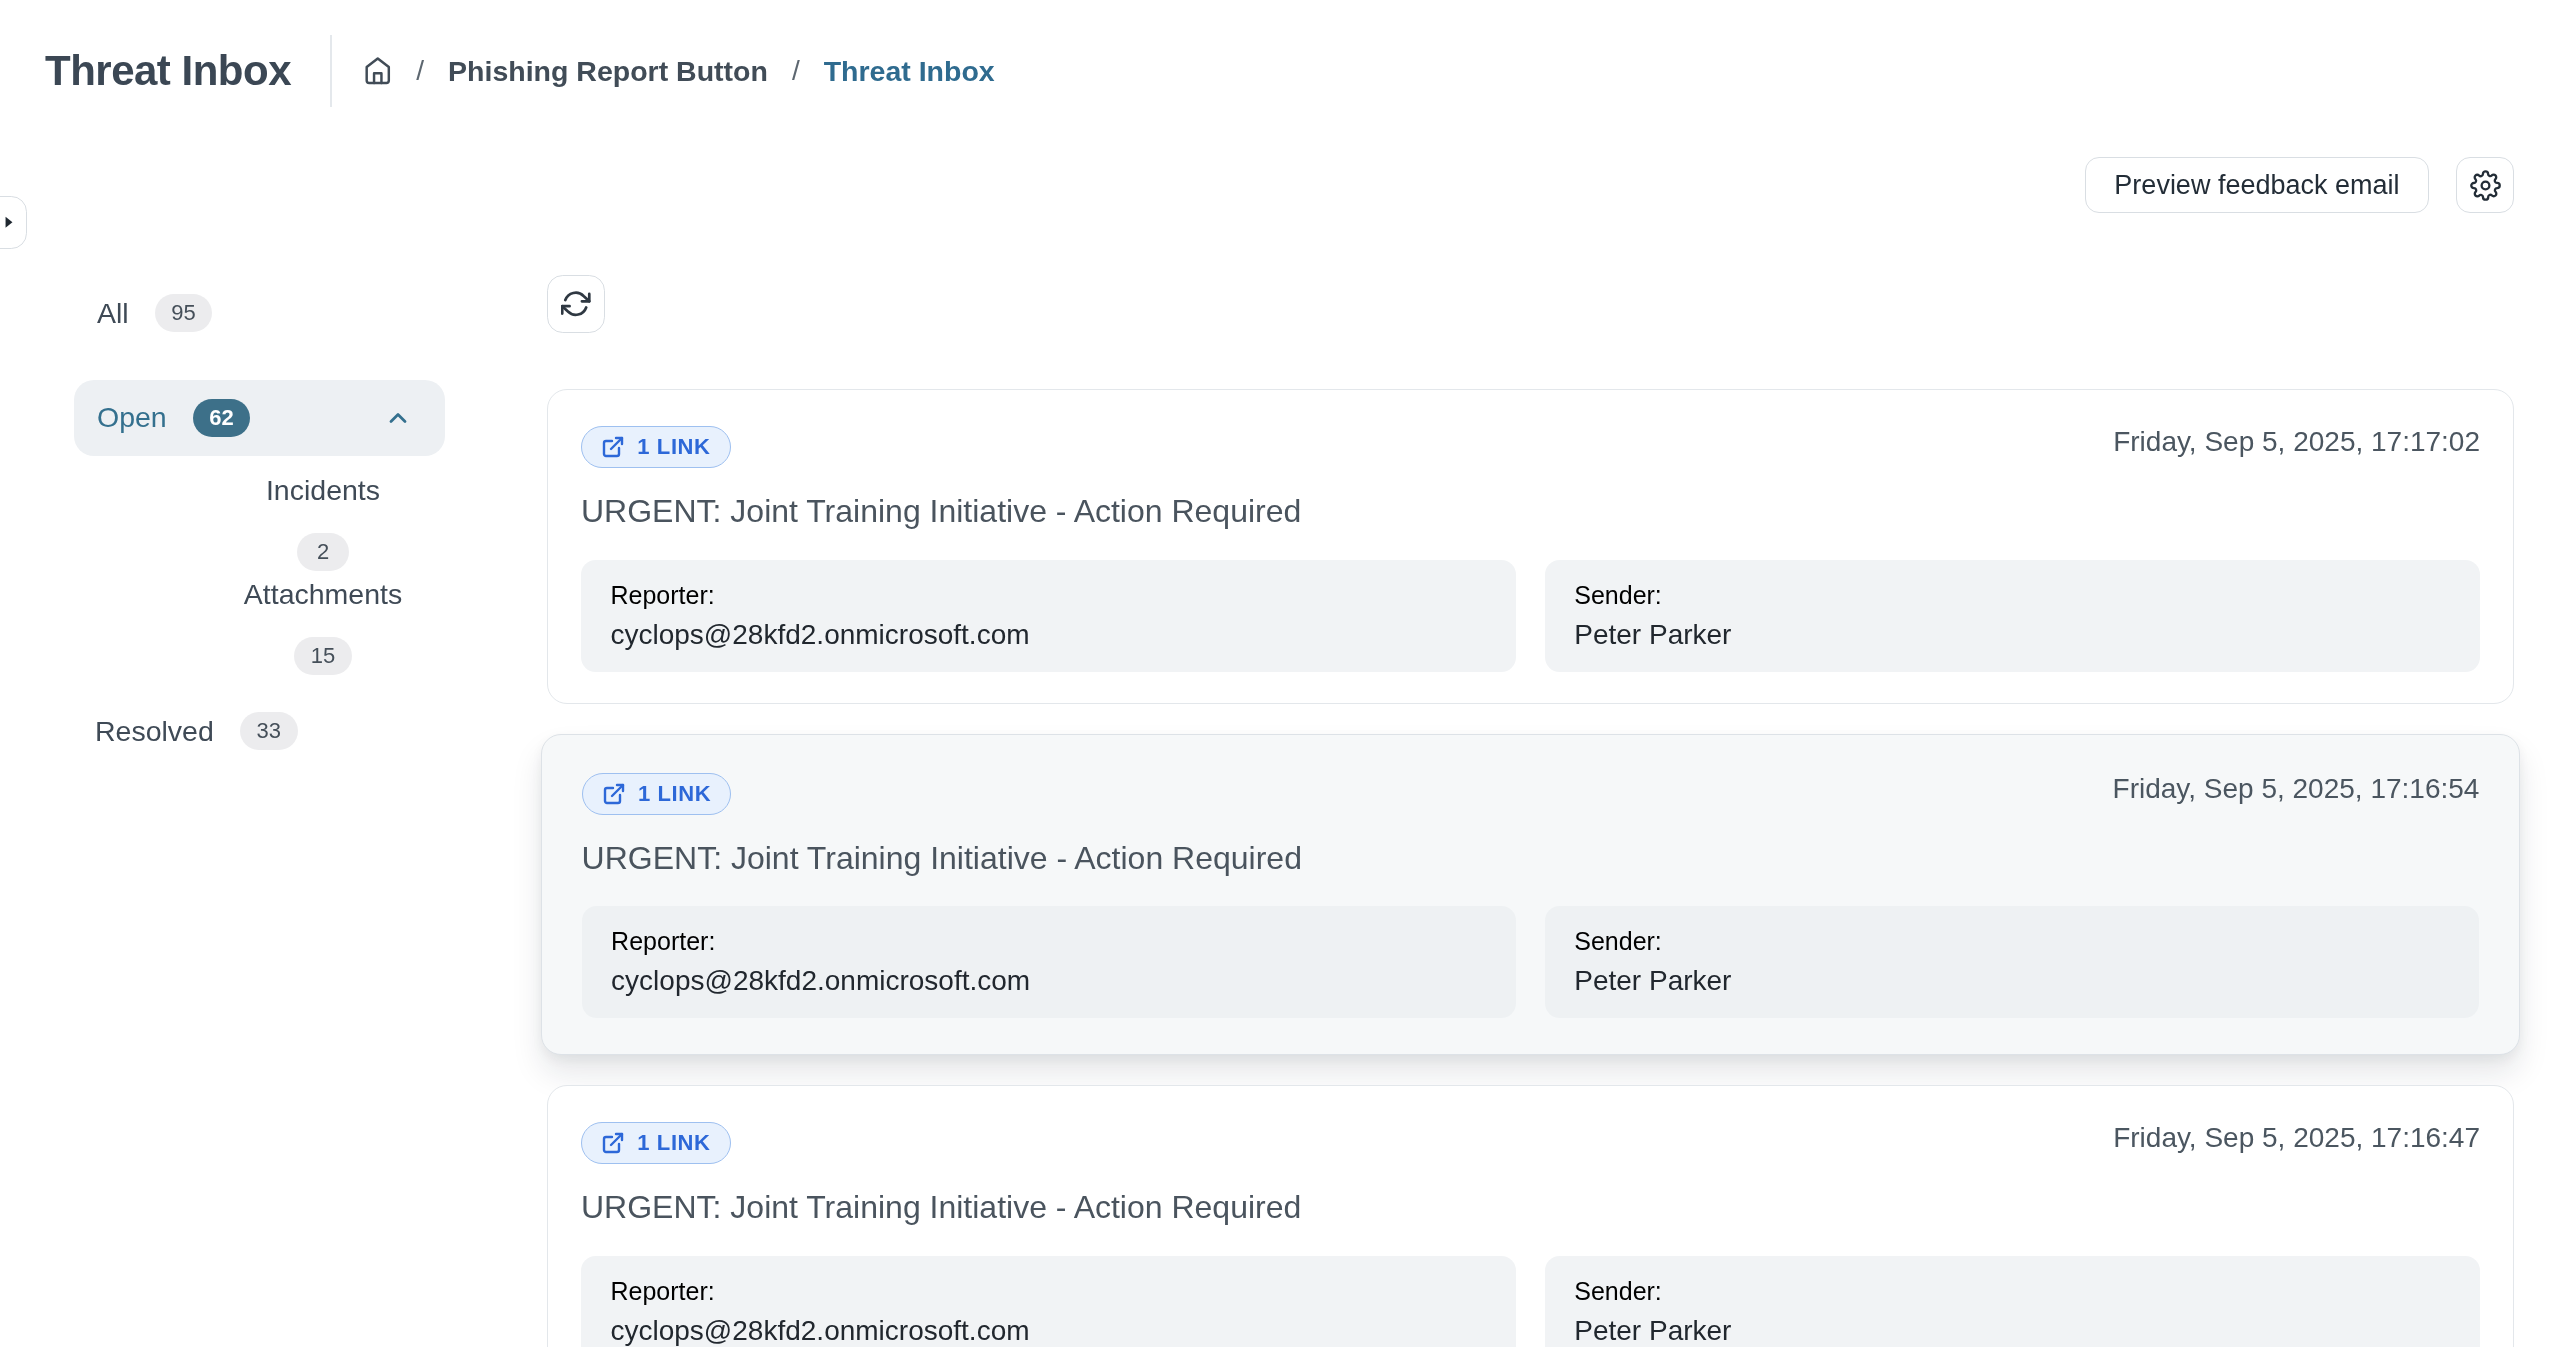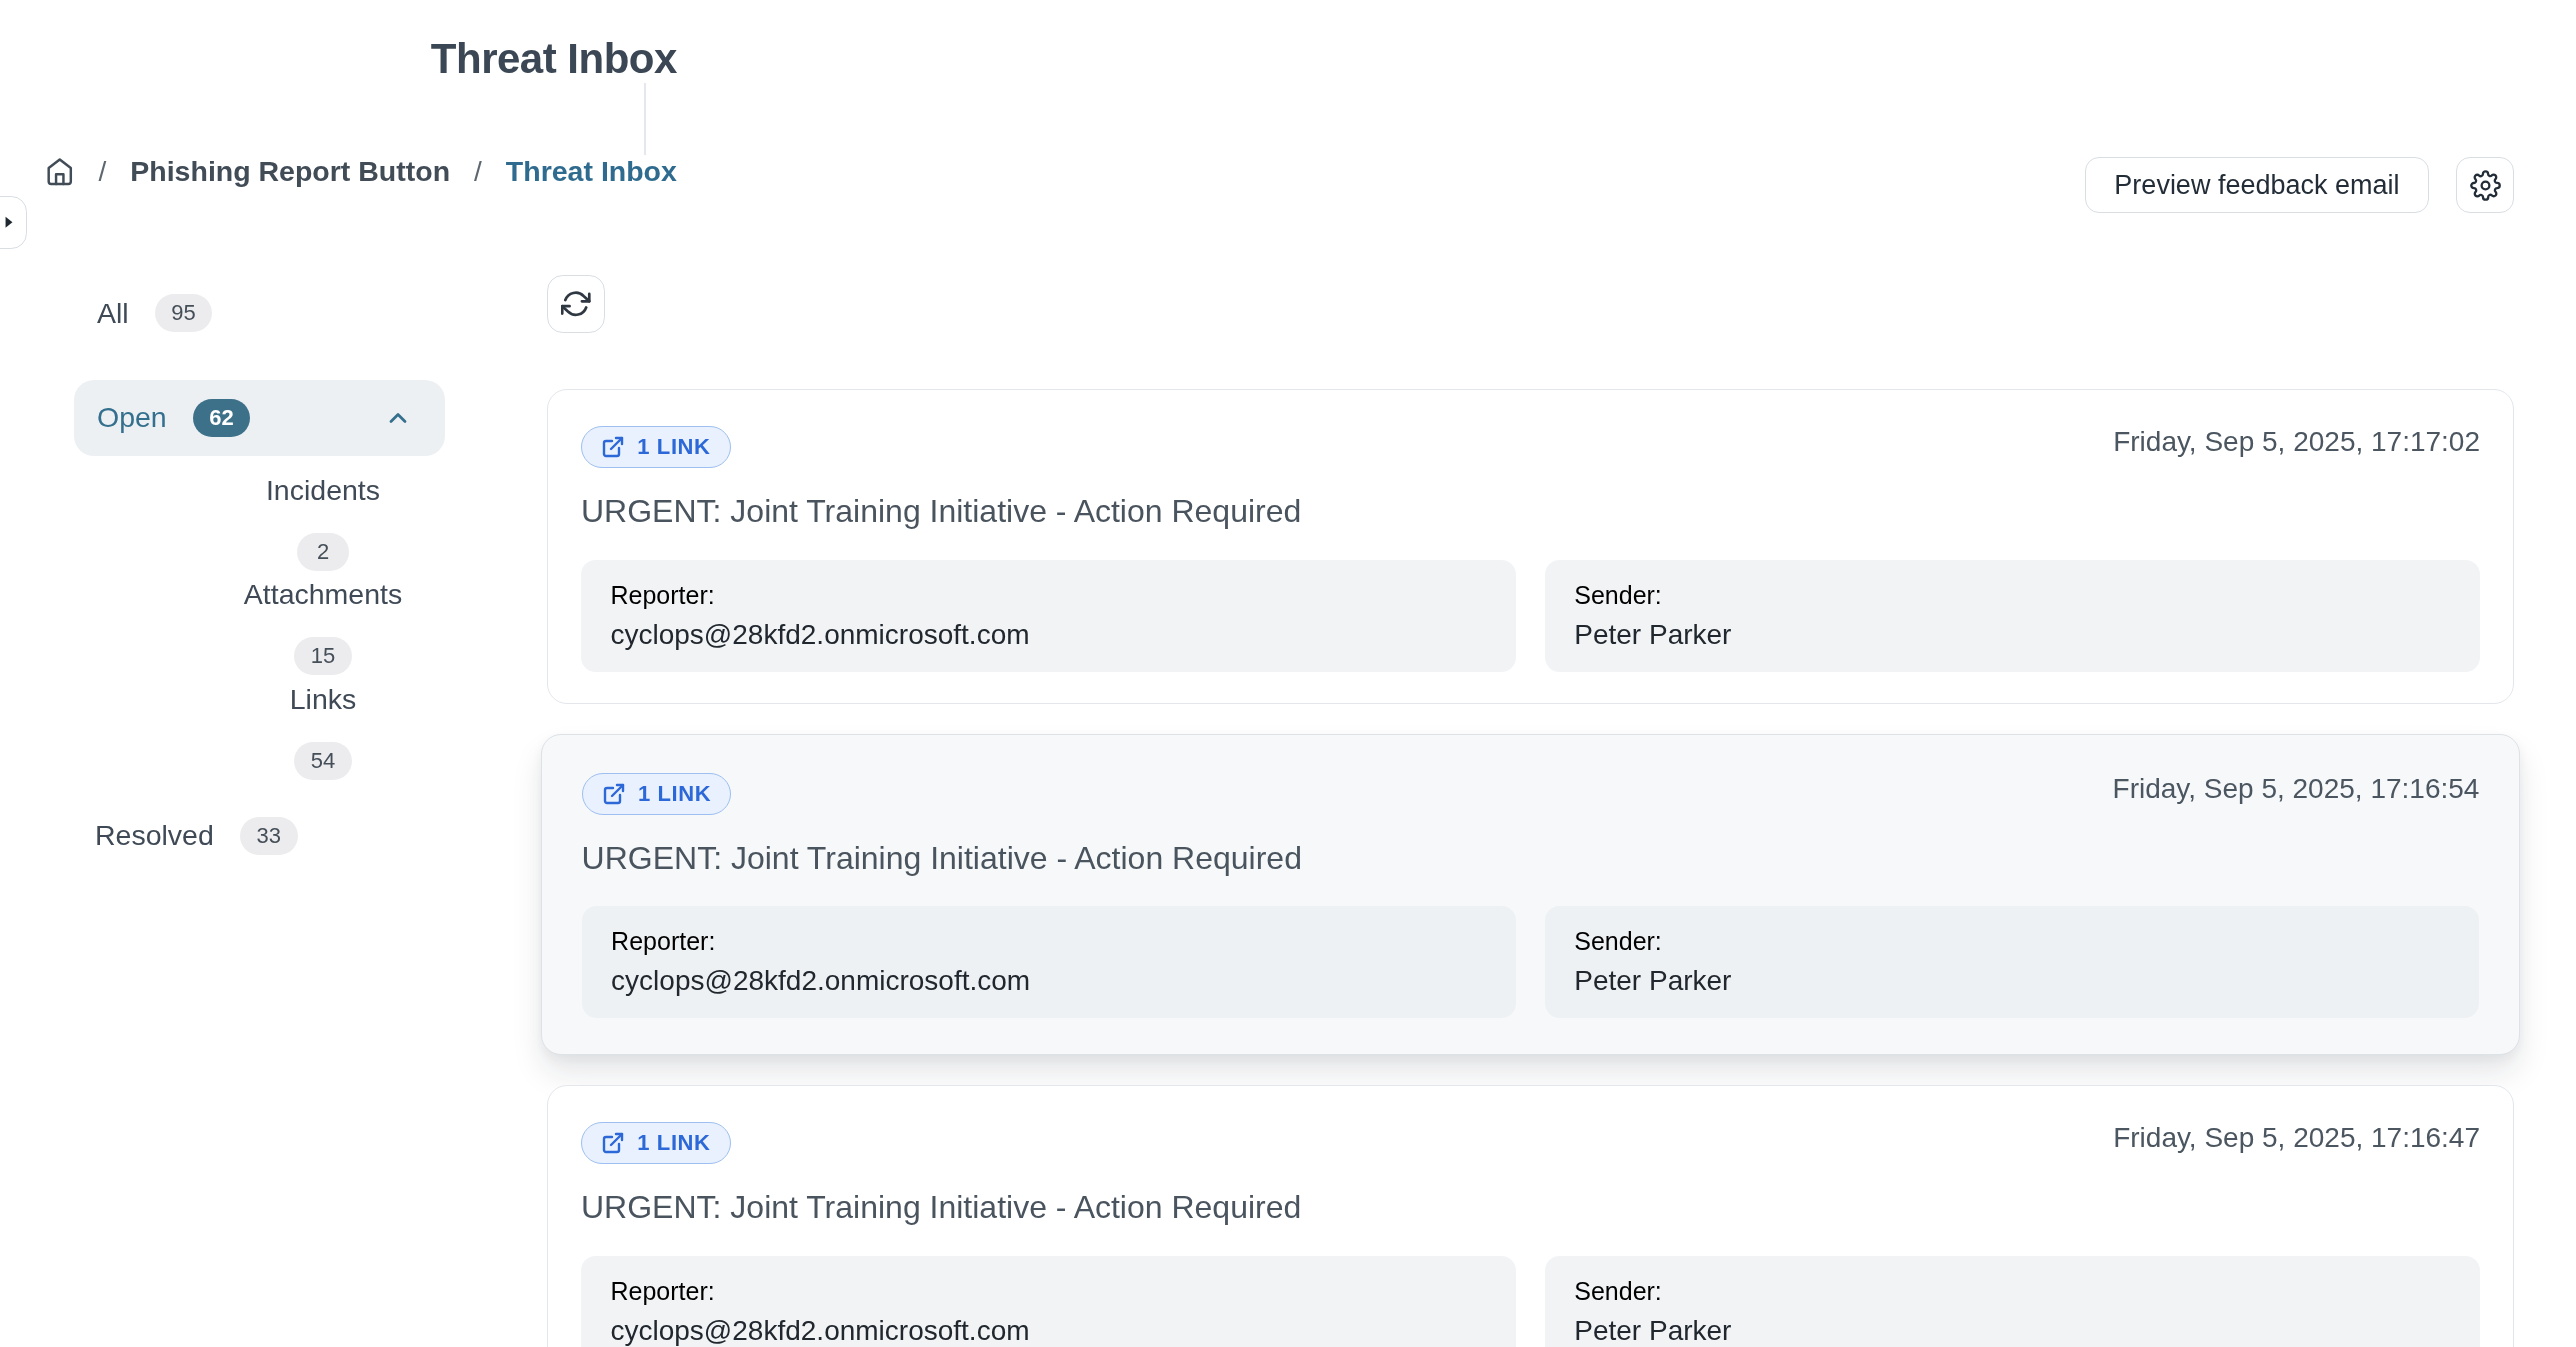--- a/index.html
+++ b/index.html
@@ -10,22 +10,21 @@
     font-family: "Liberation Sans", sans-serif;
     color: #3b4754;
     overflow: hidden;
   }
 
   
   .header-row {
     position: absolute;
     top: 35px; left: 45px;
     display: flex;
-    align-items: flex-end;
-    flex-direction: column;
+    align-items: center;
   }
   .page-title {
     font-size: 42px;
     font-weight: 700;
     color: #3b4754;
     letter-spacing: -0.5px;
   }
   .header-divider {
     width: 1.8px; height: 72px;
     background: #e4e8ec;
@@ -293,26 +292,20 @@
     </div>
   </div>
 
   <div class="nav-row child">
     <div class="nav-inner">
       <span>Attachments</span>
       <span class="count-badge">15</span>
     </div>
   </div>
 
-  <div class="nav-row child">
-    <div class="nav-inner">
-      <span>Links</span>
-      <span class="count-badge">54</span>
-    </div>
-  </div>
 
   <div class="nav-row">
     <div class="nav-inner" style="padding-left:95px;">
       <span>Resolved</span>
       <span class="count-badge">33</span>
     </div>
   </div>
 
 </nav>
 

